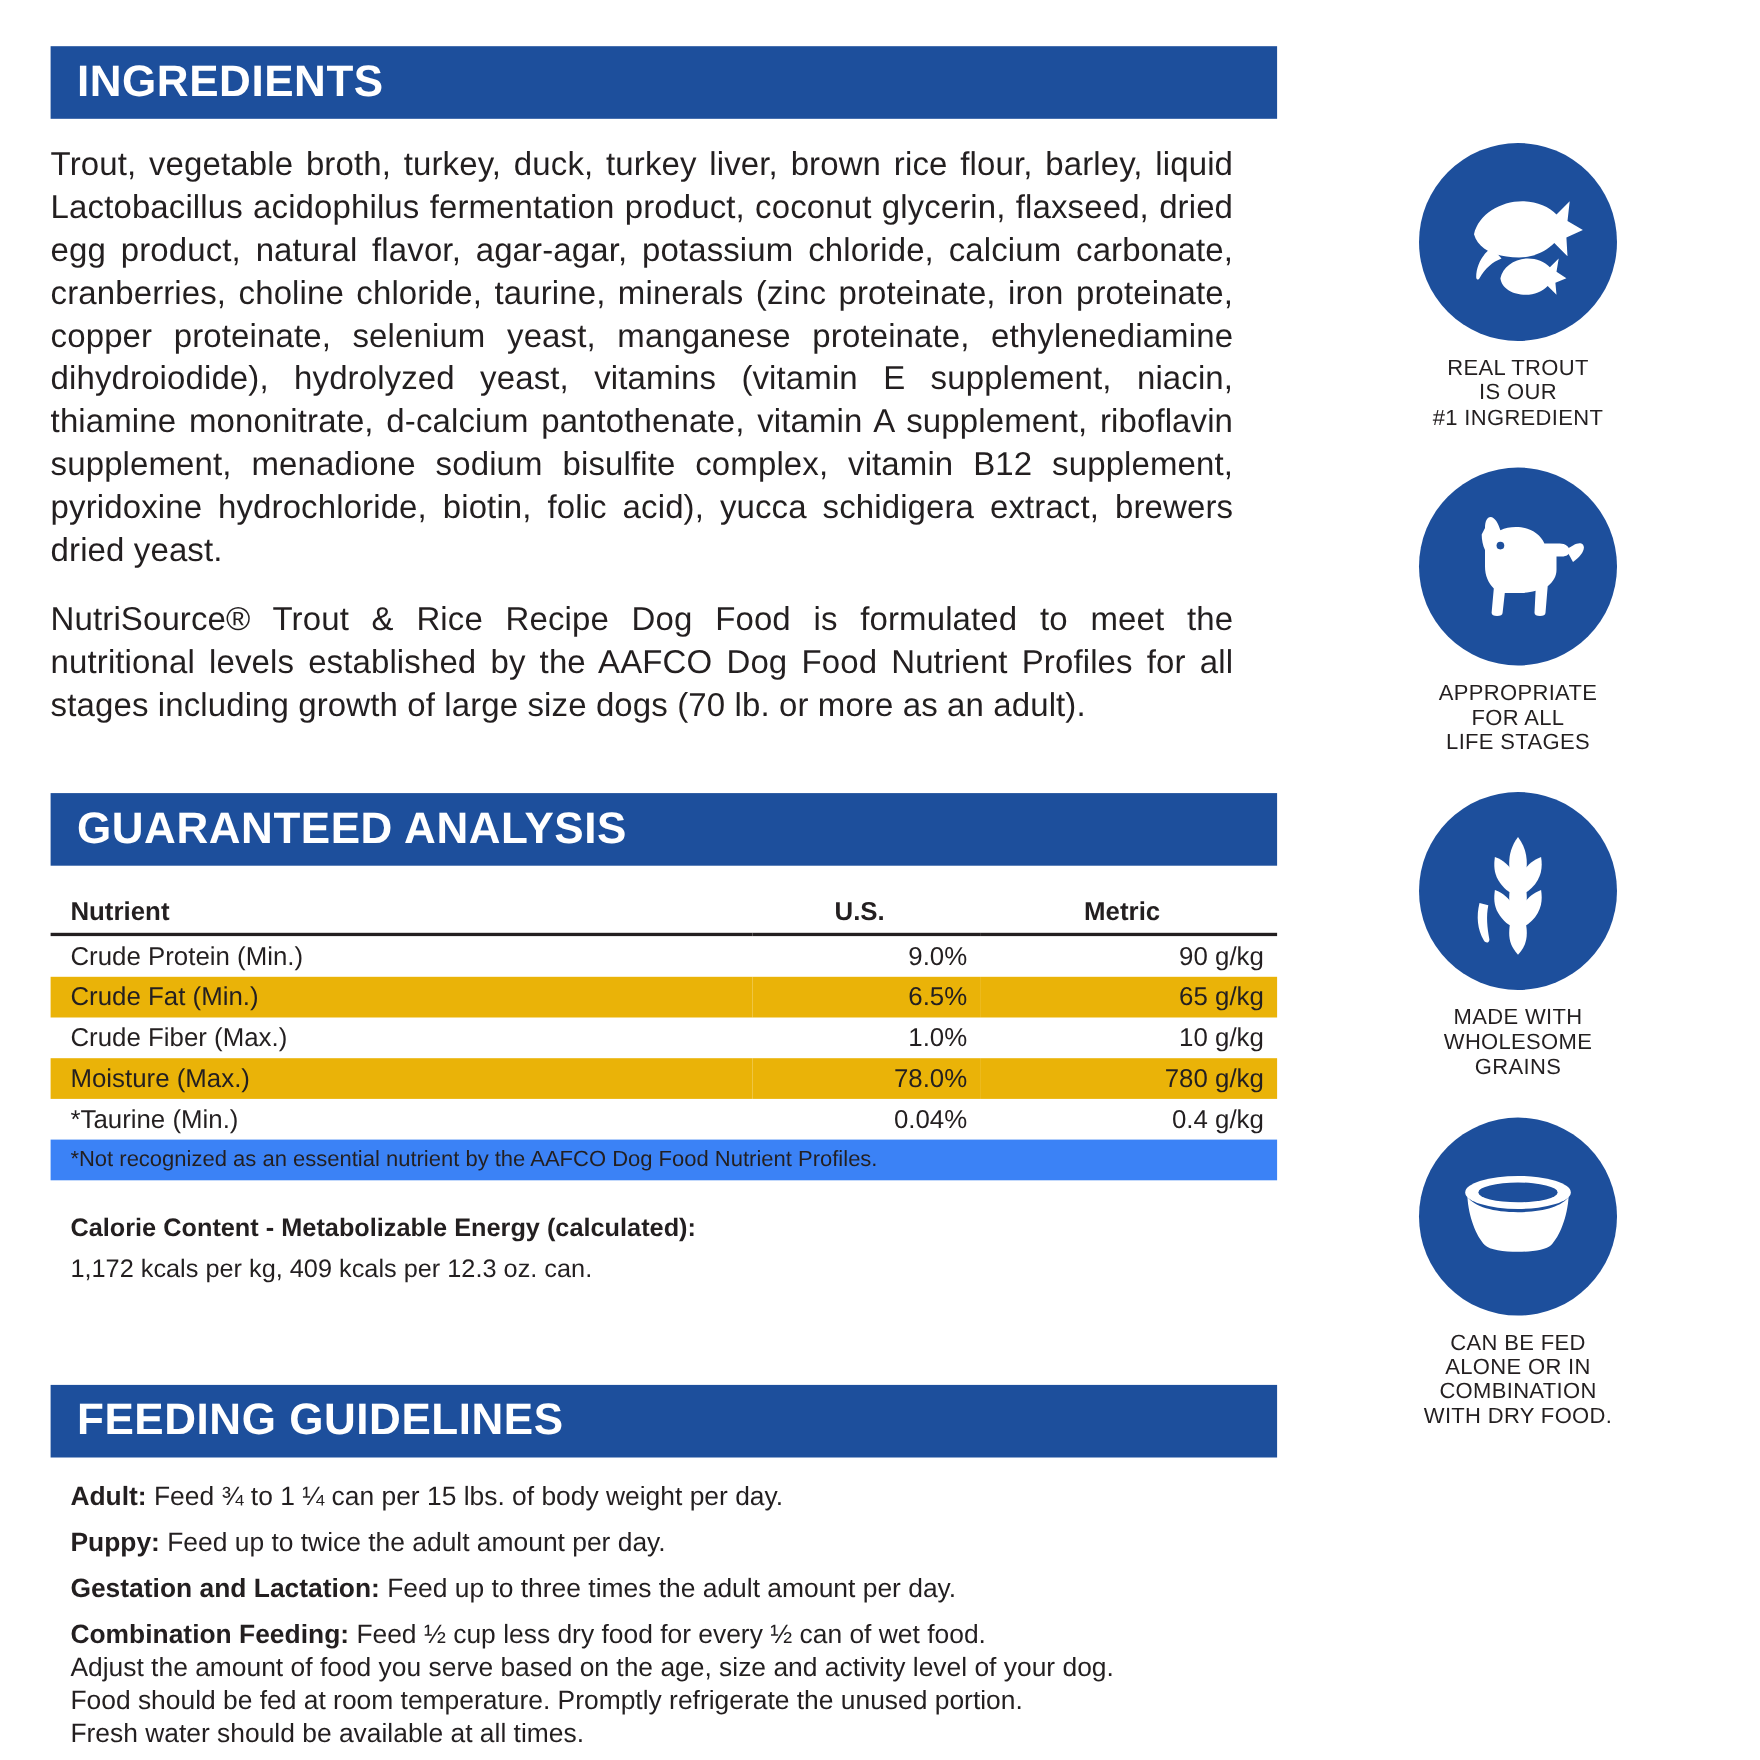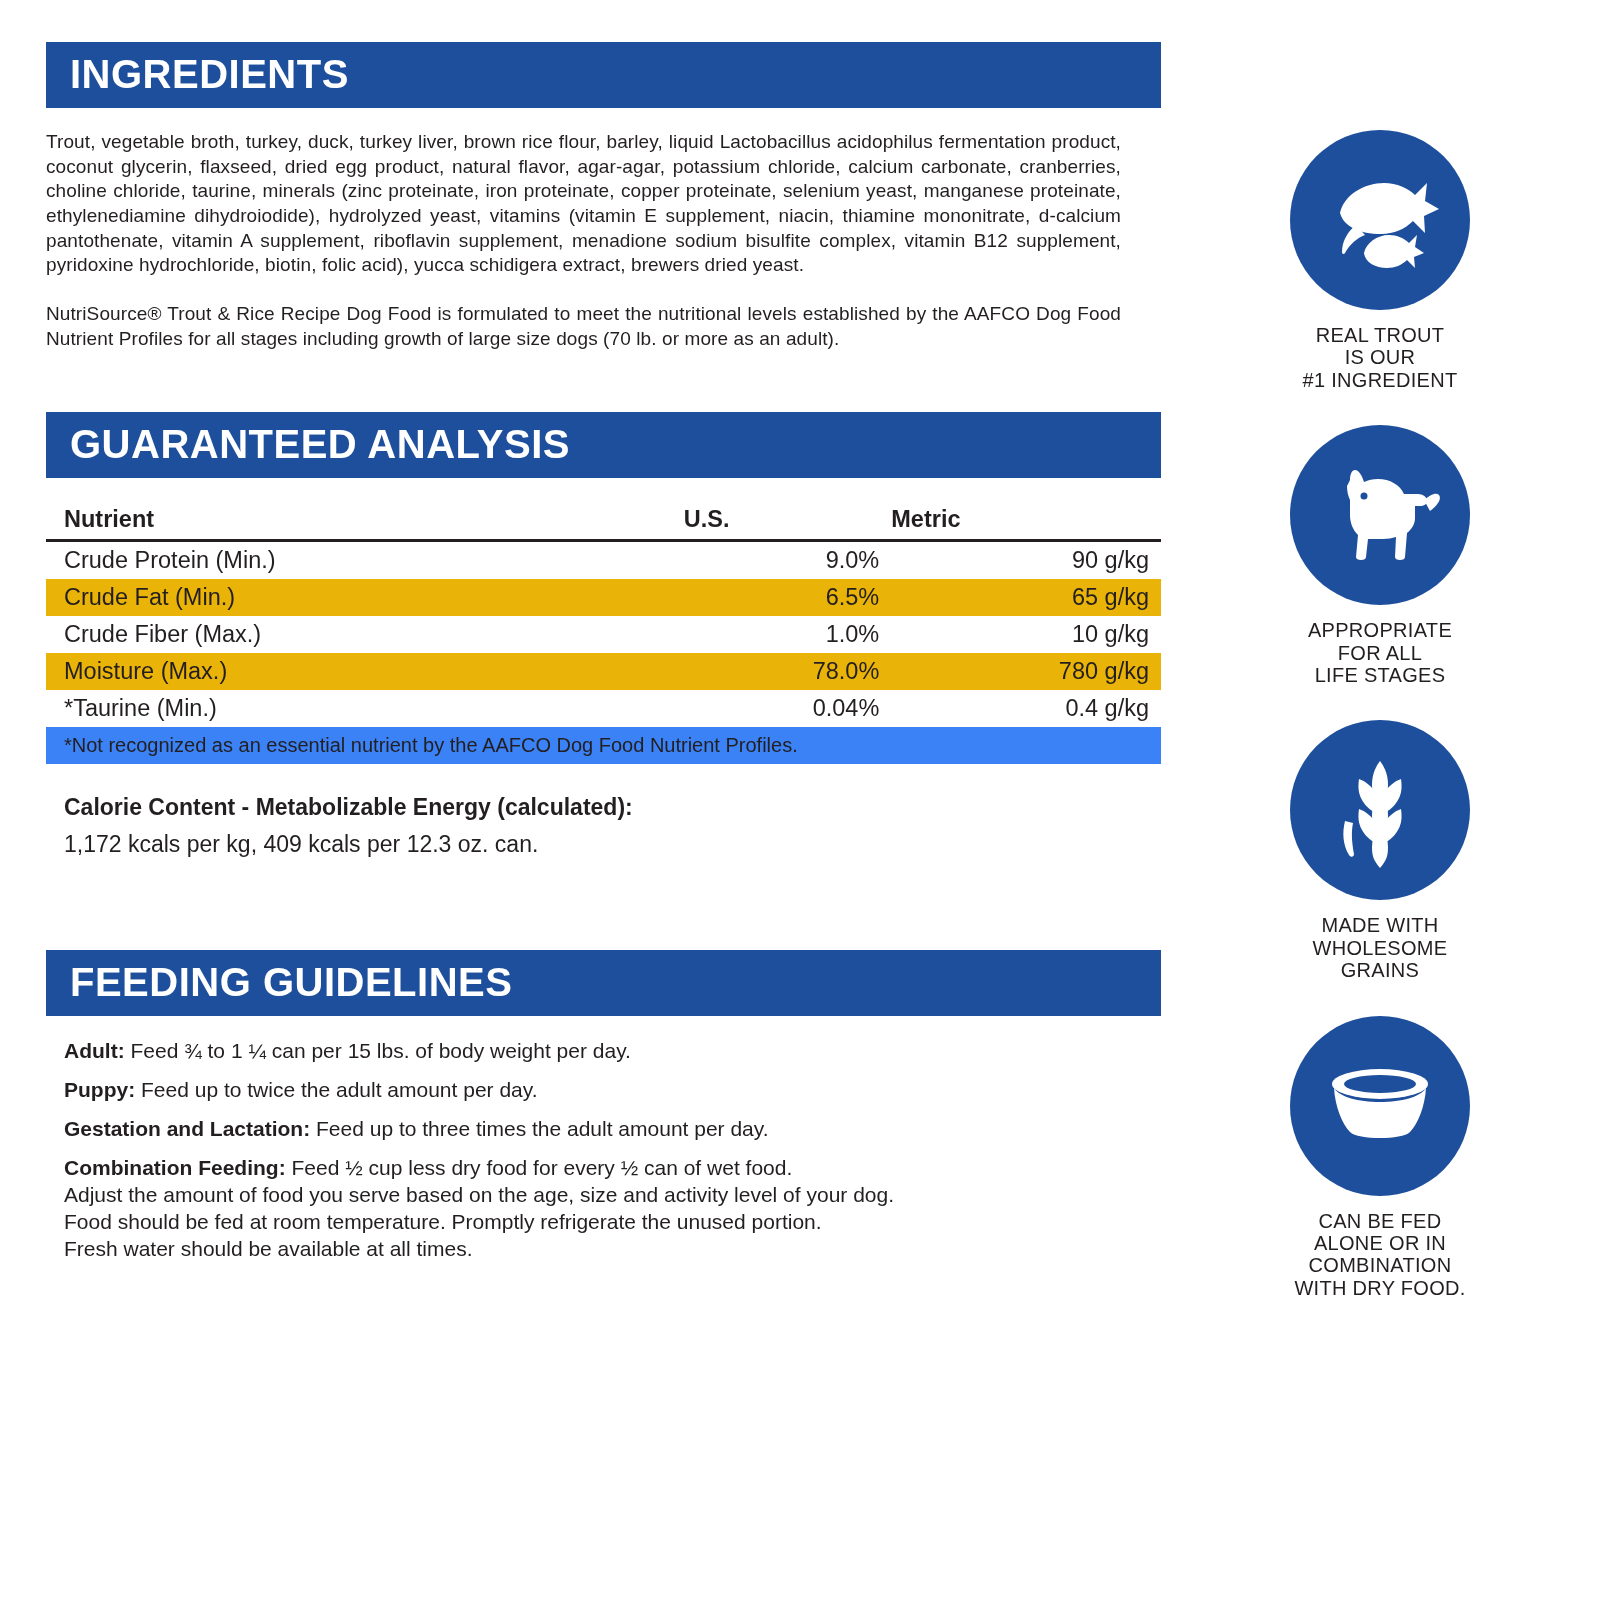--- a/index.html
+++ b/index.html
@@ -43,21 +43,21 @@
     letter-spacing: 0.5px;
     padding: 12px 0 14px 24px;
     line-height: 1;
     box-sizing: border-box;
   }
   .bar.ingredients { width: 1115px; }
   .bar.analysis { width: 1115px; }
   .bar.feeding { width: 1115px; }
 
   .body-text {
-    font-size: 19px;
+    font-size: 30px;
     line-height: 1.3;
     text-align: justify;
     color: #231f20;
     letter-spacing: 0.1px;
   }
   .ingredients-text {
     margin-top: 22px;
     width: 1075px;
   }
   .aafco-text {
@@ -70,21 +70,21 @@
     margin-top: 26px;
     width: 1115px;
   }
   table.ga {
     border-collapse: collapse;
     width: 1115px;
     font-size: 23.5px;
   }
   table.ga th {
     font-weight: bold;
-    text-align: left;
+    text-align: center;
     padding: 2px 12px 6px 0;
     border-bottom: 3px solid #231f20;
     font-size: 23.5px;
     color: #231f20;
   }
   table.ga th.first {
     text-align: left;
     padding-left: 18px;
   }
   table.ga td {
@@ -114,21 +114,21 @@
   .calorie-value {
     margin-top: 10px;
     font-size: 23px;
     padding-left: 18px;
   }
 
   
   .feeding-list {
     margin-top: 24px;
     padding-left: 18px;
-    font-size: 21px;
+    font-size: 24px;
     line-height: 1.0;
   }
   .feeding-list p {
     margin: 0 0 18px 0;
   }
   .feeding-list p.tight {
     margin-bottom: 6px;
   }
   .feeding-list b {
     font-weight: bold;

